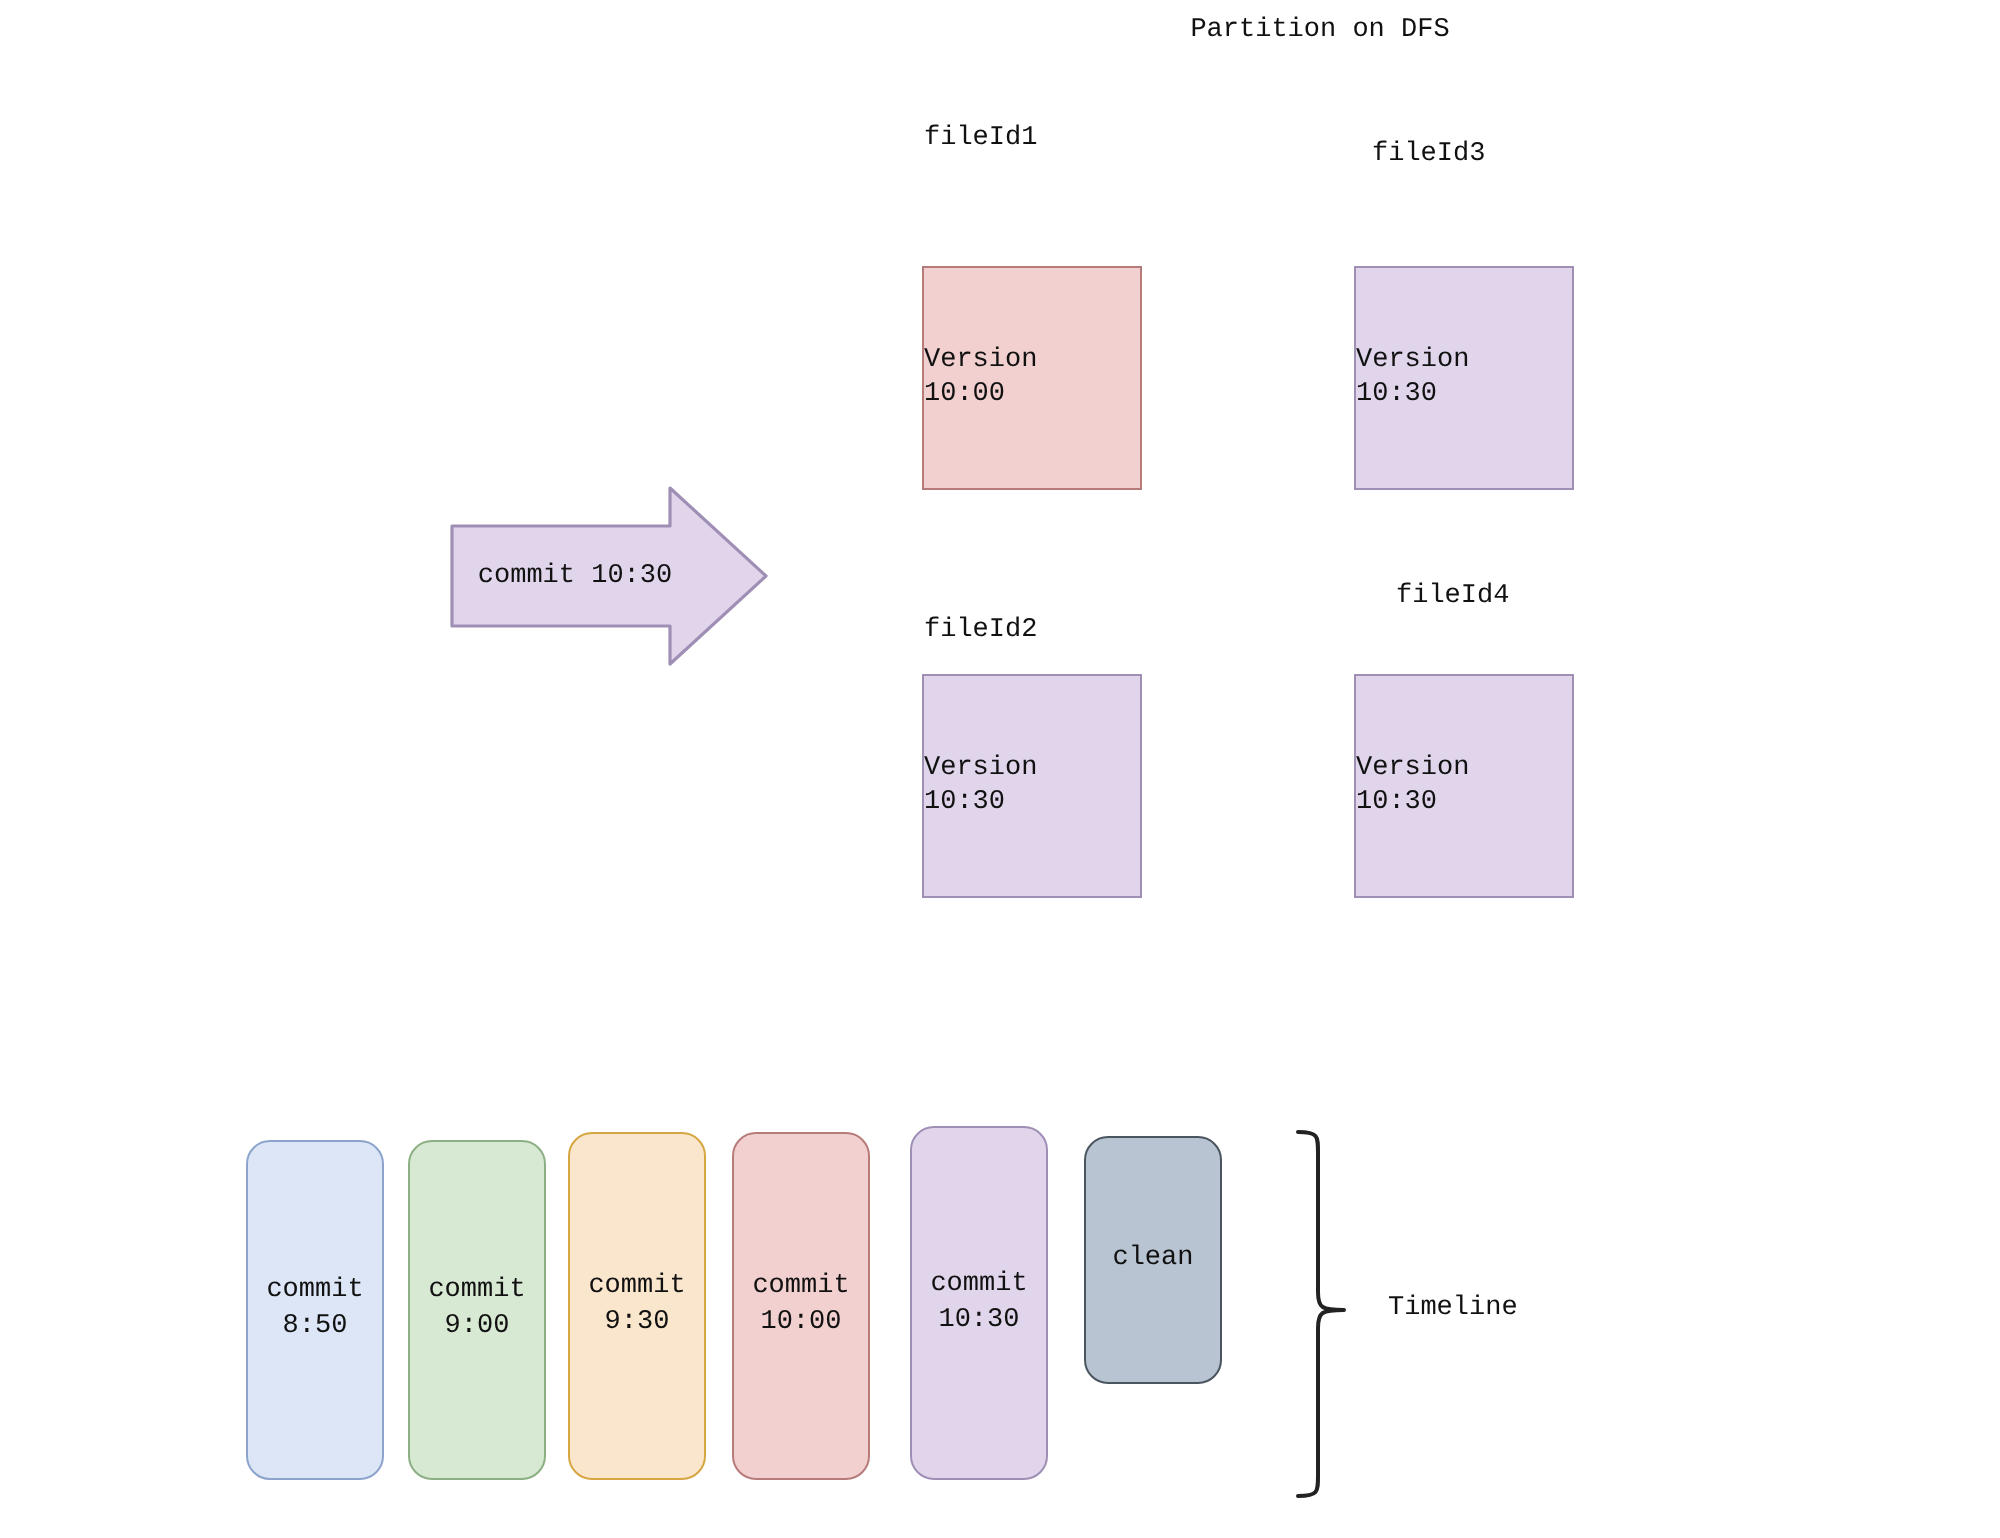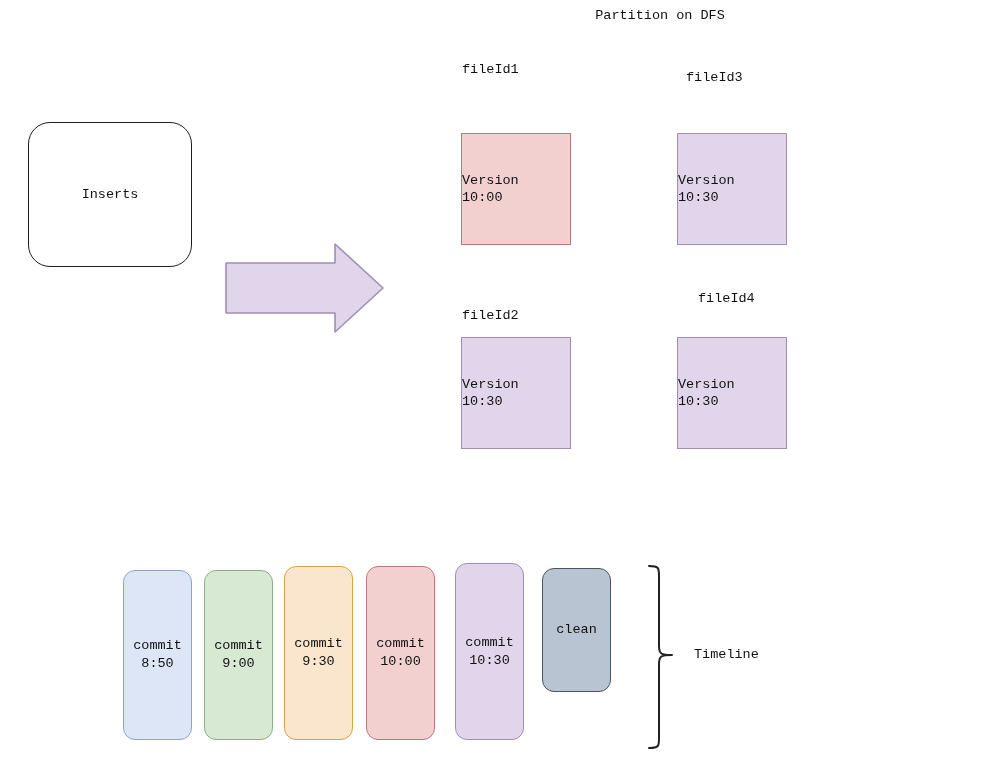--- a/index.html
+++ b/index.html
@@ -114,29 +114,27 @@
   }
   .brace-wrap svg { display: block; }
 </style>
 </head>
 <body>
 
 <div id="canvas">
 
   <div class="lbl lbl-center" style="left:660px; top:8px;">Partition on DFS</div>
 
-  <div class="src-box" style="left:28px; top:122px; width:164px; height:145px;">
-    <span>Inserts</span>
-  </div>
 
 
   <div class="arrow-wrap">
     <svg width="160" height="90" viewBox="0 0 160 90">
       <polygon points="1,20 110,20 110,1 158,45 110,89 110,70 1,70" fill="#e1d5ec" stroke="#9f8fb5" stroke-width="1.6" stroke-linejoin="round"></polygon>
     </svg>
+    <div class="arrow-text">commit 10:30</div>
   </div>
 
   <div class="lbl" style="left:462px; top:62px;">fileId1</div>
   <div class="file-box" style="left:461px; top:133px; width:110px; height:112px; background:#f2d0d0; border-color:#b87b7b;">
     <span>Version</span>
     <span>10:00</span>
   </div>
 
   <div class="lbl" style="left:686px; top:70px;">fileId3</div>
   <div class="file-box" style="left:677px; top:133px; width:110px; height:112px; background:#e1d5ec; border-color:#9f8fb5;">

